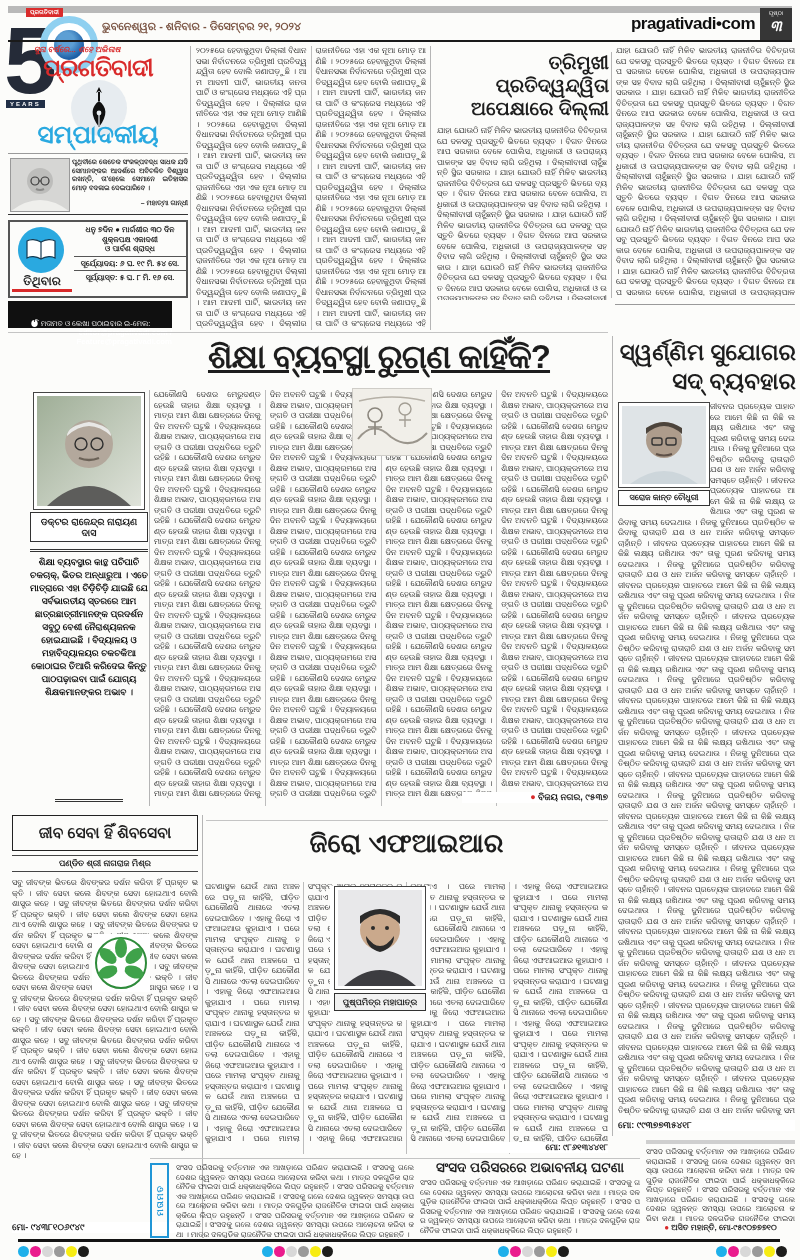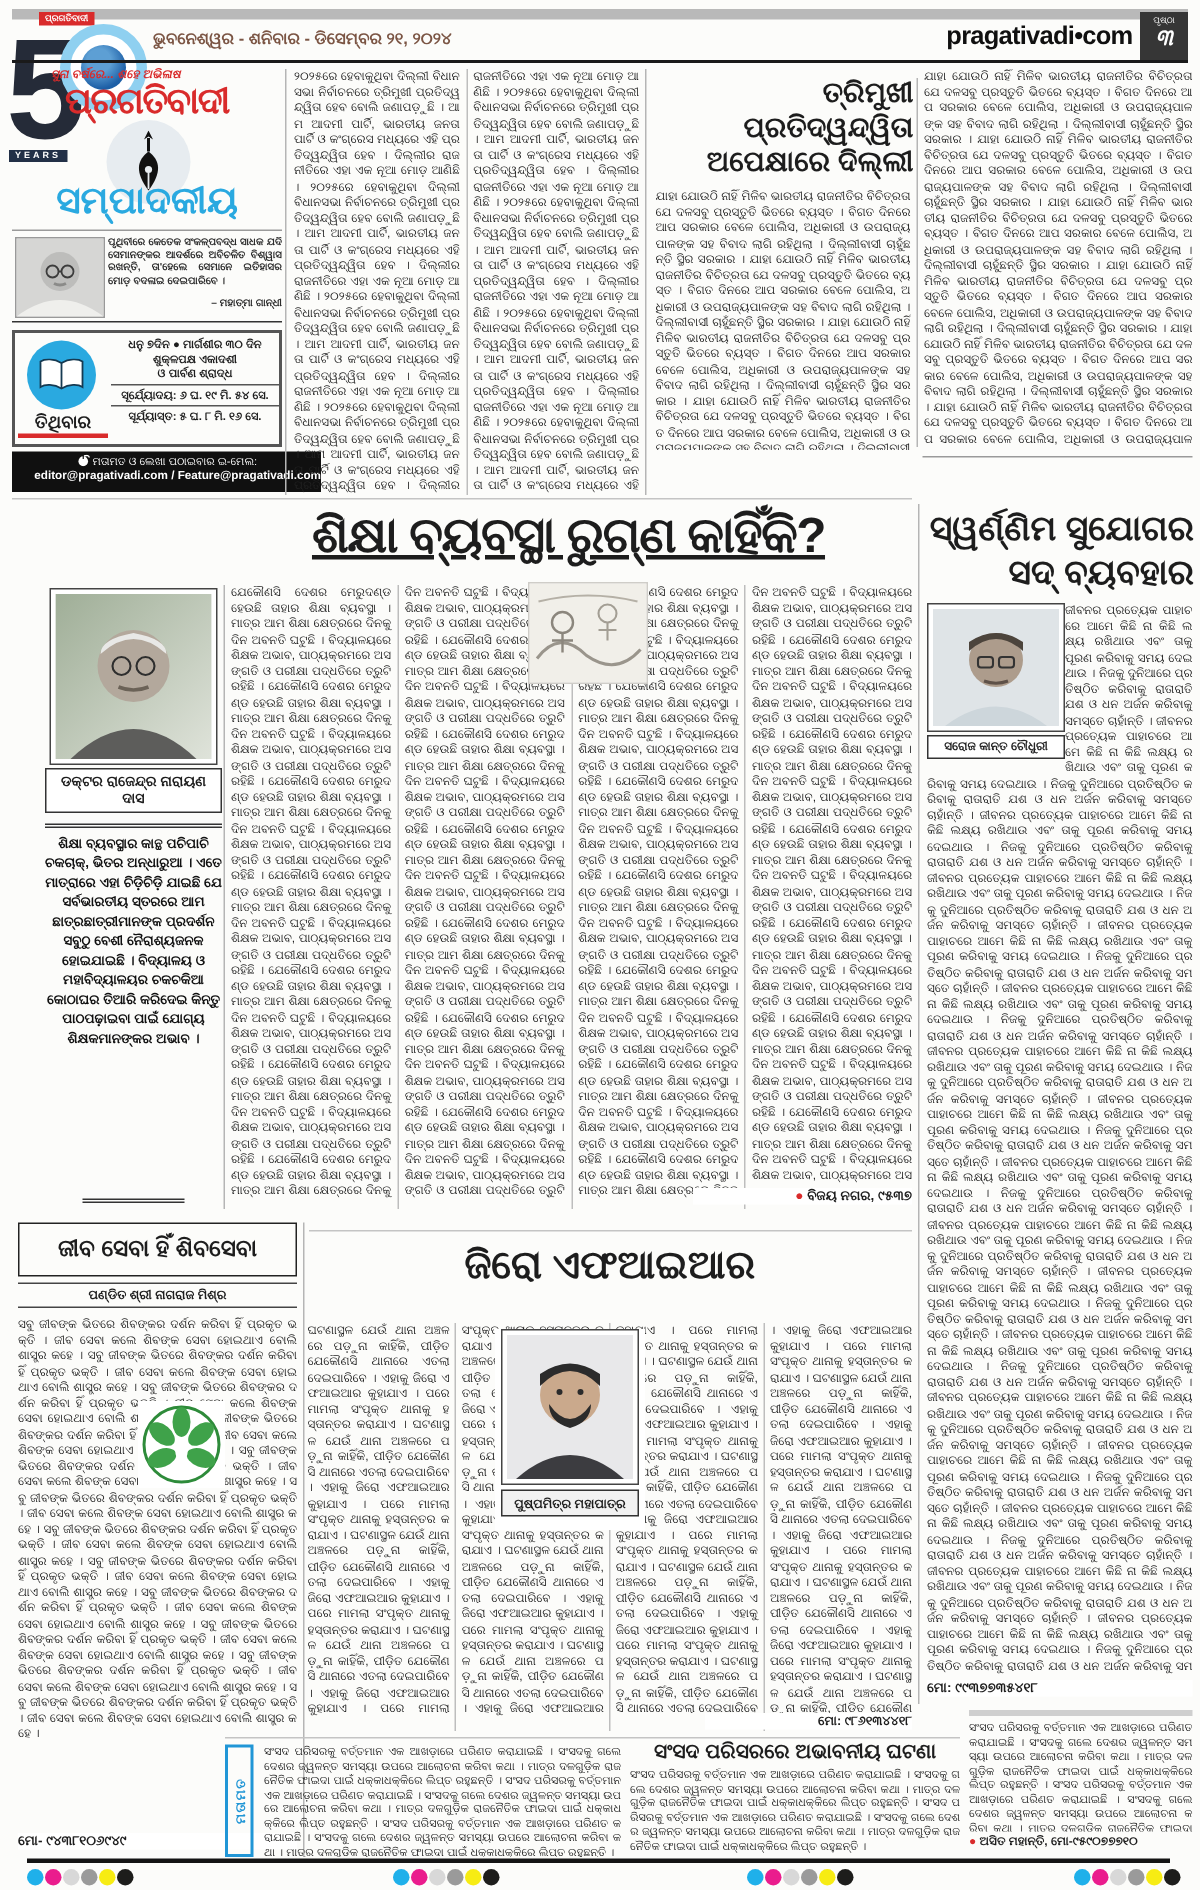--- a/index.html
+++ b/index.html
@@ -84,21 +84,21 @@
     <div class="abs" style="left:2px;top:52px;width:60px;text-align:center;font-size:12px;font-weight:900;border-bottom:3px solid #d92b2b;padding-bottom:1px;">ତିଥିବାର</div>
     <div class="abs" style="left:64px;top:3px;width:112px;text-align:center;font-size:7.6px;font-weight:bold;line-height:9.6px;">
       <div>ଧନୁ ୭ଦିନ ● ମାର୍ଗଶୀର ୩୦ ଦିନ</div>
       <div>ଶୁକ୍ଳପକ୍ଷ ଏକାଦଶୀ</div>
       <div>ଓ ପାର୍ବଣ ଶ୍ରାଦ୍ଧ</div>
       <div style="border-top:1px solid #555;margin-top:2px;padding-top:2px;">ସୂର୍ଯ୍ୟୋଦୟ: ୬ ଘ. ୧୯ ମି. ୫୪ ସେ.</div>
       <div style="border-top:1px solid #555;margin-top:2px;padding-top:2px;">ସୂର୍ଯ୍ୟାସ୍ତ: ୫ ଘ. ୮ ମି. ୧୬ ସେ.</div>
     </div>
   </div>
 
-  <div class="abs" style="left:8px;top:301px;width:206px;height:27px;background:#101010;color:#fff;text-align:center;box-sizing:border-box;padding-top:2px;">
+  <div class="abs" style="left:8px;top:301px;width:164px;height:27px;background:#101010;color:#fff;text-align:center;box-sizing:border-box;padding-top:18px;">
     <div style="font-size:7.4px;">
       <svg width="9" height="8" viewBox="0 0 9 8" style="vertical-align:-1px;">
         <ellipse cx="4.5" cy="4.5" rx="3.2" ry="3.4" fill="#fff"></ellipse>
         <line x1="4.5" y1="1" x2="4.5" y2="3" stroke="#101010" stroke-width="0.8"></line>
         <path d="M5 1 Q8 0 8.6 2" stroke="#fff" stroke-width="0.9" fill="none"></path>
       </svg>
       <span>ମତାମତ ଓ ଲେଖା ପଠାଇବାର ଇ-ମେଲ:</span>
     </div>
     <div style="font-size:7.8px;font-weight:bold;text-align:right;">editor@pragativadi.com / Feature@pragativadi.com</div>
   </div>
@@ -222,21 +222,21 @@
   <div class="abs" style="left:150px;top:1163px;width:19px;height:75px;border:2px solid #2196d6;box-sizing:border-box;display:flex;align-items:center;justify-content:center;">
     <span style="writing-mode:vertical-rl;transform:rotate(180deg);font-size:9px;font-weight:900;color:#2196d6;letter-spacing:1px;">ମତାମତ</span>
   </div>
   <div class="abs just body-sm" style="left:176px;top:1163px;width:238px;height:75px;">ସଂସଦ ପରିସରକୁ ବର୍ତ୍ତମାନ ଏକ ଆଖଡ଼ାରେ ପରିଣତ କରାଯାଇଛି । ସଂସଦକୁ ଗଲେ ଦେଶର ଜ୍ୱଳନ୍ତ ସମସ୍ୟା ଉପରେ ଆଲୋଚନା କରିବା କଥା । ମାତ୍ର ଦଳଗୁଡ଼ିକ ରାଜନୈତିକ ଫାଇଦା ପାଇଁ ଧକ୍କାଧକ୍କିରେ ଲିପ୍ତ ରହୁଛନ୍ତି । ସଂସଦ ପରିସରକୁ ବର୍ତ୍ତମାନ ଏକ ଆଖଡ଼ାରେ ପରିଣତ କରାଯାଇଛି । ସଂସଦକୁ ଗଲେ ଦେଶର ଜ୍ୱଳନ୍ତ ସମସ୍ୟା ଉପରେ ଆଲୋଚନା କରିବା କଥା । ମାତ୍ର ଦଳଗୁଡ଼ିକ ରାଜନୈତିକ ଫାଇଦା ପାଇଁ ଧକ୍କାଧକ୍କିରେ ଲିପ୍ତ ରହୁଛନ୍ତି । ସଂସଦ ପରିସରକୁ ବର୍ତ୍ତମାନ ଏକ ଆଖଡ଼ାରେ ପରିଣତ କରାଯାଇଛି । ସଂସଦକୁ ଗଲେ ଦେଶର ଜ୍ୱଳନ୍ତ ସମସ୍ୟା ଉପରେ ଆଲୋଚନା କରିବା କଥା । ମାତ୍ର ଦଳଗୁଡ଼ିକ ରାଜନୈତିକ ଫାଇଦା ପାଇଁ ଧକ୍କାଧକ୍କିରେ ଲିପ୍ତ ରହୁଛନ୍ତି ।</div>
   <div class="abs" style="left:420px;top:1160px;width:220px;">
     <div style="text-align:center;font-size:13.5px;font-weight:900;">ସଂସଦ ପରିସରରେ ଅଭାବନୀୟ ଘଟଣା</div>
     <div class="just body-sm" style="height:58px;overflow:hidden;margin-top:2px;">ସଂସଦ ପରିସରକୁ ବର୍ତ୍ତମାନ ଏକ ଆଖଡ଼ାରେ ପରିଣତ କରାଯାଇଛି । ସଂସଦକୁ ଗଲେ ଦେଶର ଜ୍ୱଳନ୍ତ ସମସ୍ୟା ଉପରେ ଆଲୋଚନା କରିବା କଥା । ମାତ୍ର ଦଳଗୁଡ଼ିକ ରାଜନୈତିକ ଫାଇଦା ପାଇଁ ଧକ୍କାଧକ୍କିରେ ଲିପ୍ତ ରହୁଛନ୍ତି । ସଂସଦ ପରିସରକୁ ବର୍ତ୍ତମାନ ଏକ ଆଖଡ଼ାରେ ପରିଣତ କରାଯାଇଛି । ସଂସଦକୁ ଗଲେ ଦେଶର ଜ୍ୱଳନ୍ତ ସମସ୍ୟା ଉପରେ ଆଲୋଚନା କରିବା କଥା । ମାତ୍ର ଦଳଗୁଡ଼ିକ ରାଜନୈତିକ ଫାଇଦା ପାଇଁ ଧକ୍କାଧକ୍କିରେ ଲିପ୍ତ ରହୁଛନ୍ତି ।</div>
   </div>
   <div class="abs" style="left:646px;top:1140px;width:149px;height:98px;border-top:4px solid #cfcfcf;box-sizing:border-box;padding-top:3px;">
     <div class="just body-sm" style="height:74px;overflow:hidden;">ସଂସଦ ପରିସରକୁ ବର୍ତ୍ତମାନ ଏକ ଆଖଡ଼ାରେ ପରିଣତ କରାଯାଇଛି । ସଂସଦକୁ ଗଲେ ଦେଶର ଜ୍ୱଳନ୍ତ ସମସ୍ୟା ଉପରେ ଆଲୋଚନା କରିବା କଥା । ମାତ୍ର ଦଳଗୁଡ଼ିକ ରାଜନୈତିକ ଫାଇଦା ପାଇଁ ଧକ୍କାଧକ୍କିରେ ଲିପ୍ତ ରହୁଛନ୍ତି । ସଂସଦ ପରିସରକୁ ବର୍ତ୍ତମାନ ଏକ ଆଖଡ଼ାରେ ପରିଣତ କରାଯାଇଛି । ସଂସଦକୁ ଗଲେ ଦେଶର ଜ୍ୱଳନ୍ତ ସମସ୍ୟା ଉପରେ ଆଲୋଚନା କରିବା କଥା । ମାତ୍ର ଦଳଗୁଡ଼ିକ ରାଜନୈତିକ ଫାଇଦା ପାଇଁ ଧକ୍କାଧକ୍କିରେ ଲିପ୍ତ ରହୁଛନ୍ତି ।</div>
-    <div style="text-align:left;font-size:8px;font-weight:bold;margin-top:2px;"><span class="red">●</span><span> ଅସିତ ମହାନ୍ତି, ମୋ-୯୫୯୦୭୭୭୧୦</span></div>
+    <div style="text-align:center;font-size:8px;font-weight:bold;margin-top:2px;"><span class="red">●</span><span> ଅସିତ ମହାନ୍ତି, ମୋ-୯୫୯୦୭୭୭୧୦</span></div>
   </div>
 
   <div class="abs" style="left:18px;top:1239px;width:762px;height:3px;background:#141414;"></div>
   <div class="cmyk" style="left:18px;">
       <span class="dot" style="background: rgb(31, 176, 234);"></span>
       <span class="dot" style="background: rgb(234, 28, 141);"></span>
       <span class="dot" style="background: rgb(216, 216, 216);"></span>
       <span class="dot" style="background: rgb(154, 154, 154);"></span>
       <span class="dot" style="background: rgb(247, 236, 19);"></span>
       <span class="dot" style="background: rgb(29, 29, 27);"></span>

